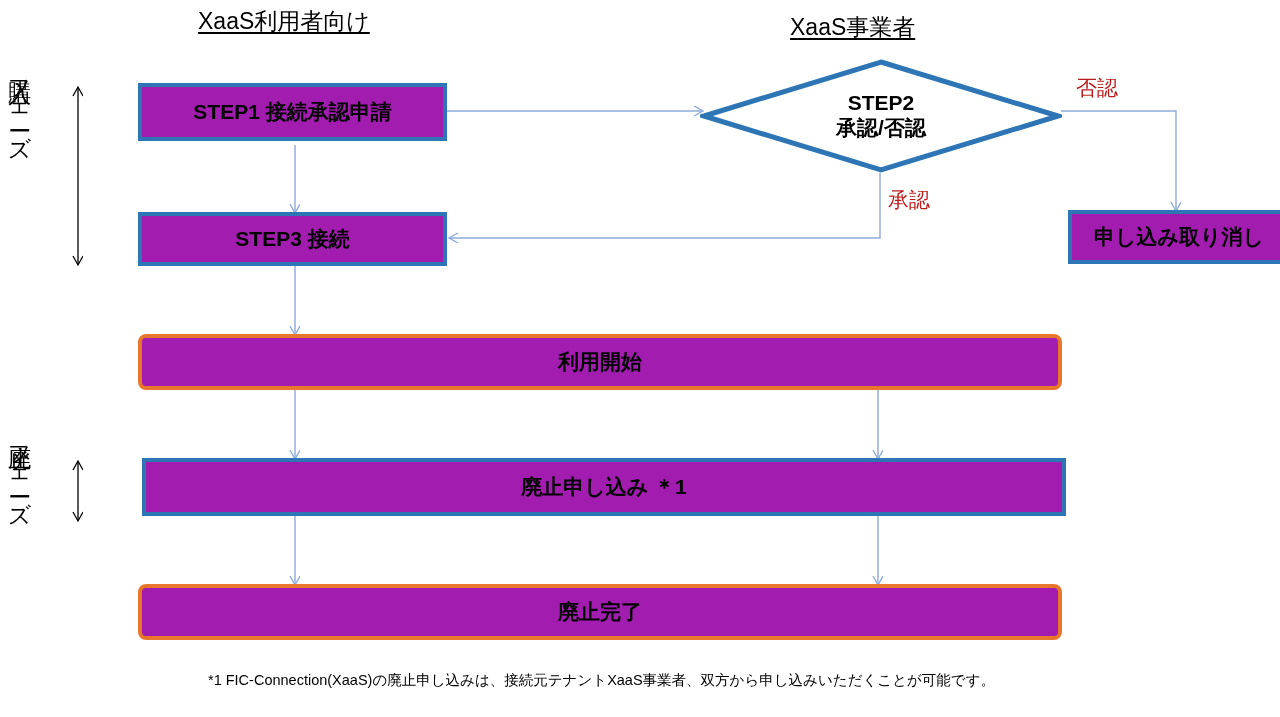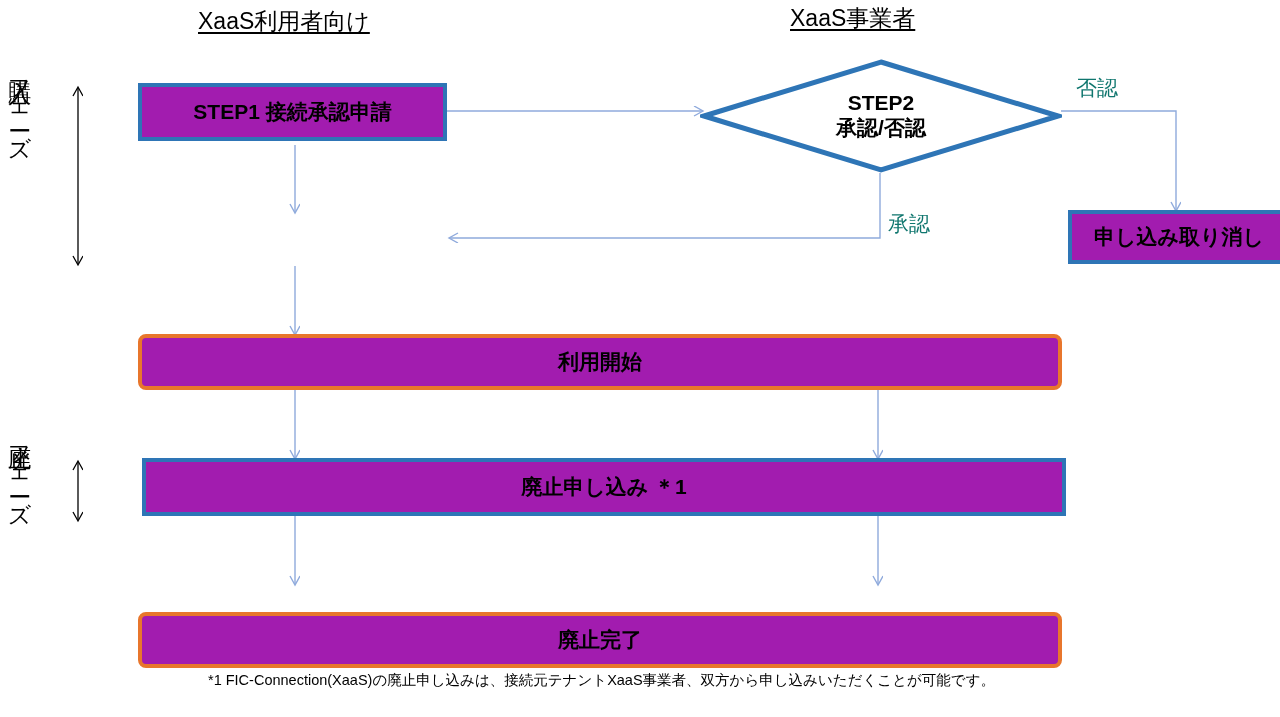--- a/index.html
+++ b/index.html
@@ -95,41 +95,41 @@
     top: 0;
     width: 1280px;
     height: 717px;
     pointer-events: none;
   }
 
   
   .edge-label {
     position: absolute;
     font-size: 21px;
-    color: #0f766e;
+    color: #b91c1c;
     white-space: nowrap;
   }
 
   
   .footnote {
     position: absolute;
     font-size: 14.5px;
     color: #000000;
     line-height: 1.55;
     white-space: nowrap;
   }
 </style>
 </head>
 <body>
 
 <div id="canvas">
 
   <div class="col-header" style="left:198px; top:6px;">XaaS利用者向け</div>
 
-  <div class="col-header" style="left:790px; top:3px;text-decoration:underline;">XaaS事業者</div>
+  <div class="col-header" style="left:790px; top:12px;text-decoration:underline;">XaaS事業者</div>
 
   <div class="phase-label" style="left:8px; top:62px;">購入フェーズ</div>
 
   <div class="phase-label" style="left:8px; top:428px;">廃止フェーズ</div>
 
   <svg id="connectors" viewBox="0 0 1280 717" xmlns="http://www.w3.org/2000/svg">
     <defs>
       <marker id="ah" markerWidth="12" markerHeight="12" refX="9" refY="5" orient="auto" markerUnits="userSpaceOnUse">
         <path d="M1,0 L10,5 L1,10" fill="none" stroke="#8FAADC" stroke-width="1.4"></path>
       </marker>
@@ -175,38 +175,41 @@
   <div class="diamond-wrap" style="left:700px; top:58px; width:362px; height:116px;">
     <svg width="362" height="116" viewBox="0 0 362 116" xmlns="http://www.w3.org/2000/svg">
       <polygon points="181,4 358,58 181,112 4,58" fill="#ffffff" stroke="#2E75B6" stroke-width="5"></polygon>
     </svg>
     <div class="diamond-text">
       <span>STEP2</span>
       <span>承認/否認</span>
     </div>
   </div>
 
+  <div class="box blue" style="left:138px; top:212px; width:309px; height:54px;">
+    <span>STEP3 接続</span>
+  </div>
 
   <div class="box blue" style="left:1068px; top:210px; width:222px; height:54px;">
     <span>申し込み取り消し</span>
   </div>
 
   <div class="box orange" style="left:138px; top:334px; width:924px; height:56px;">
     <span>利用開始</span>
   </div>
 
   <div class="box blue" style="left:142px; top:458px; width:924px; height:58px;">
     <span>廃止申し込み ＊1</span>
   </div>
 
-  <div class="box orange" style="left:138px; top:612px; width:924px; height:56px;">
+  <div class="box orange" style="left:138px; top:584px; width:924px; height:56px;">
     <span>廃止完了</span>
   </div>
 
   <div class="edge-label" style="left:1076px; top:74px;">否認</div>
 
-  <div class="edge-label" style="left:888px; top:186px;margin-top:24px;">承認</div>
+  <div class="edge-label" style="left:888px; top:186px;">承認</div>
 
   <div class="footnote" style="left:208px; top:669px;">
     <div>*1  FIC-Connection(XaaS)の廃止申し込みは、接続元テナントXaaS事業者、双方から申し込みいただくことが可能です。</div>
   </div>
 
 </div>
 
 </body></html>

